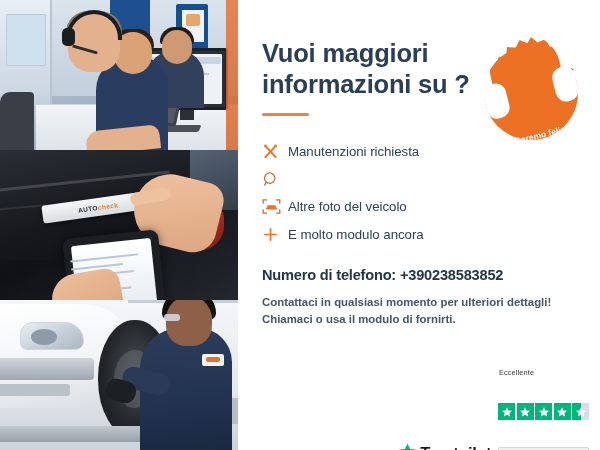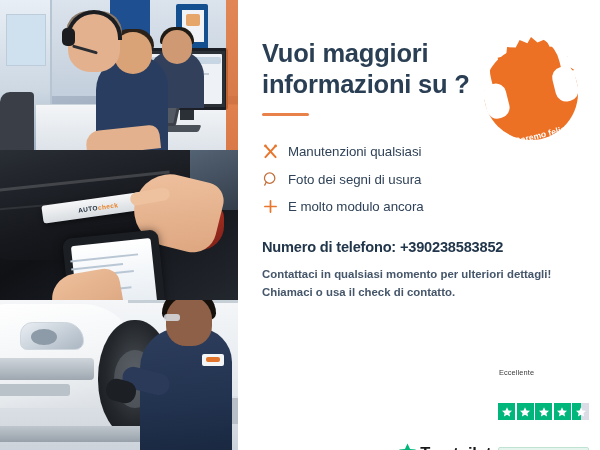--- a/index.html
+++ b/index.html
@@ -505,54 +505,66 @@
 
       <div class="feature">
         <span class="feat-icon">
           <svg width="17" height="17" viewBox="0 0 20 20" stroke="#e8762c" stroke-width="2.4" stroke-linecap="round">
             <path d="M4 3.4 L16 16.6"></path>
             <path d="M16 3.4 L4 16.6"></path>
             <circle cx="4" cy="3.4" r="1.5" fill="#e8762c" stroke="none"></circle>
             <circle cx="16" cy="3.4" r="1.5" fill="#e8762c" stroke="none"></circle>
           </svg>
         </span>
-        <span class="feat-label">Manutenzioni qualsiasi</span>
+        <span class="feat-label">Manutenzioni richiesta</span>
       </div>
 
       <div class="feature">
         <span class="feat-icon">
           <svg width="17" height="17" viewBox="0 0 20 20" fill="none" stroke="#c2703b" stroke-width="1.5">
             <circle cx="9" cy="8.4" r="6.1"></circle>
             <path d="M4.9 13.2 L3.2 16.6" stroke-linecap="round"></path>
           </svg>
         </span>
-        <span class="feat-label">Foto dei segni di usura</span>
-      </div>
-
+      </div>
+
+      <div class="feature">
+        <span class="feat-icon">
+          <svg width="19" height="17" viewBox="0 0 22 19" fill="none" stroke="#c2703b" stroke-width="1.5" stroke-linecap="round">
+            <path d="M1.4 5.6 V1.9 H5.2"></path>
+            <path d="M20.6 5.6 V1.9 H16.8"></path>
+            <path d="M1.4 13.4 V17.1 H5.2"></path>
+            <path d="M20.6 13.4 V17.1 H16.8"></path>
+            <path d="M5.6 11.8 L6.8 8.6 H15.2 L16.4 11.8 Z" fill="#e8762c" stroke="#e8762c" stroke-width="1.1"></path>
+            <path d="M5.2 11.8 H16.8" stroke="#e8762c"></path>
+          </svg>
+        </span>
+        <span class="feat-label">Altre foto del veicolo</span>
+      </div>
 
       <div class="feature">
         <span class="feat-icon">
           <svg width="17" height="17" viewBox="0 0 20 20" stroke="#e8762c" stroke-width="2" stroke-linecap="round">
             <path d="M10 3.4 V16.6"></path>
             <path d="M3.4 10 H16.6"></path>
           </svg>
         </span>
         <span class="feat-label">E molto modulo ancora</span>
       </div>
 
     </div>
 
     <div class="phone-line">
       <span>Numero di telefono:</span>
       <span>+390238583852</span>
     </div>
 
     <div class="sub-line">
       <span>Contattaci in qualsiasi momento per ulteriori dettagli!</span><br>
-      <span>Chiamaci o usa il check di contatto.</span>
+      <span>Chiamaci o usa il modulo di fornirti.</span>
     </div>
 
     <div class="trust">
       <div class="tp-logo">
         <span>
           <svg width="19" height="19" viewBox="0 0 24 24">
             <path fill="#00b67a" d="M12 1.8 L15.2 8.7 L22.6 9.5 L17.1 14.5 L18.6 21.8 L12 18.1 L5.4 21.8 L6.9 14.5 L1.4 9.5 L8.8 8.7 Z"></path>
           </svg>
         </span>
         <span class="tp-name">Trustpilot</span>

